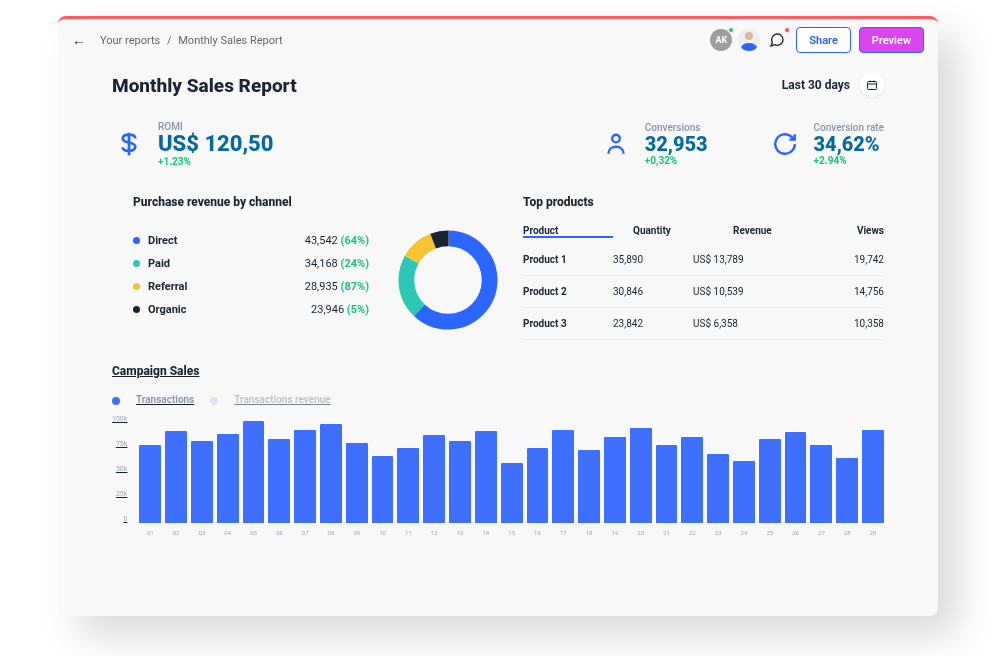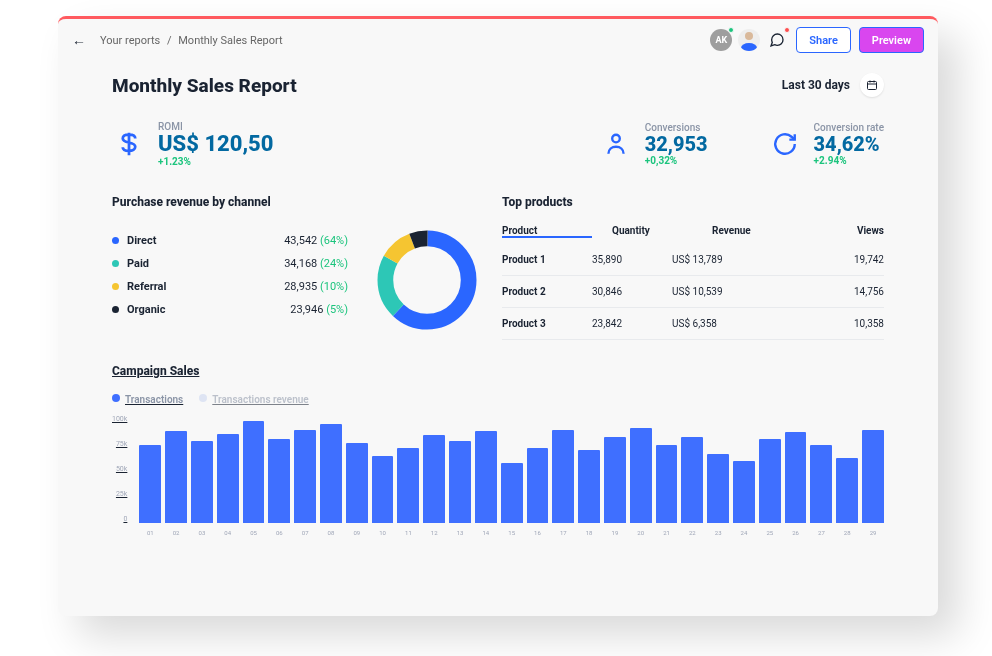--- a/index.html
+++ b/index.html
@@ -29,43 +29,43 @@
   .daterange{margin-left:auto;display:flex;align-items:center;gap:10px;font-size:12px;font-weight:700;color:#1a2332;}
   .calico{width:24px;height:24px;border-radius:50%;background:#fff;display:flex;align-items:center;justify-content:center;box-shadow:0 1px 2px rgba(0,0,0,.1);}
   .kpis{display:flex;gap:36px;margin-top:24px;align-items:center;}
   .kpi{display:flex;gap:12px;align-items:center;}
   .kpi .ico{width:34px;height:34px;display:flex;align-items:center;justify-content:center;}
   .klabel{font-size:10px;color:#8a94a6;font-weight:500;}
   .kval{font-size:20px;font-weight:800;color:#0369a1;line-height:1.1;}
   .kbig{font-size:22px;}
   .kdelta{font-size:10px;font-weight:700;color:#1bc47d;}
   .twocol{display:flex;margin-top:28px;gap:20px;}
-  .colL{flex:0 0 370px;}
+  .colL{flex:0 0 370px;margin-left:21px;}
   .colR{flex:1;}
   .sect{font-size:12px;font-weight:800;color:#1a2332;margin-bottom:16px;}
   .prc{display:flex;gap:24px;align-items:center;}
   .prc-list{flex:1;font-size:11px;}
   .prc-row{display:flex;align-items:center;margin-bottom:10px;}
   .prc-row .sw{width:7px;height:7px;border-radius:50%;margin-right:8px;}
   .prc-row .nm{font-weight:700;flex:0 0 64px;}
   .prc-row .val{margin-left:auto;text-align:right;}
-  .prc-row .pct{color:#1bc47d;font-weight:400;}
+  .prc-row .pct{color:#1bc47d;font-weight:700;}
   .donut{width:110px;height:110px;position:relative;}
   .tbl{font-size:10px;}
   .tbl .hd{display:flex;color:#1a2332;font-weight:700;padding-bottom:6px;gap:20px;}
   .tbl .hd .c1{border-bottom:2px solid #2a66ff;}
   .tbl .rw{display:flex;padding:10px 0;border-bottom:1px solid #e8eaed;}
   .c1{flex:0 0 90px;}
   .c2{flex:0 0 80px;}
   .c3{flex:0 0 100px;}
   .c4{flex:1;text-align:right;}
   .rw .c1{font-weight:700;}
   .camp{margin-top:24px;text-decoration:underline;}
   .legend{display:flex;gap:16px;font-size:10px;color:#8a94a6;align-items:center;margin-bottom:10px;}
-  .lg{display:flex;align-items:flex-start;gap:5px;font-weight:600;}
+  .lg{display:flex;align-items:flex-end;gap:16px;font-weight:600;}
   .lg .sw{width:8px;height:8px;border-radius:50%;}
   .chart{display:flex;gap:12px;height:120px;}
   .ylabels{font-size:7px;color:#a0a7b8;display:flex;flex-direction:column;justify-content:space-between;padding-bottom:12px;text-align:right;}
   .plot{flex:1;position:relative;}
   .area{position:absolute;left:0;top:0;right:0;bottom:12px;}
   .bars{position:absolute;left:0;right:0;bottom:12px;top:0;display:flex;align-items:flex-end;gap:4px;}
   .bar{flex:1;background:#3f6fff;border-radius:1px 1px 0 0;}
   .xlabels{position:absolute;left:0;right:0;bottom:-1px;display:flex;gap:4px;}
   .xl{flex:1;text-align:center;font-size:6px;color:#a0a7b8;}
   svg{display:block;}
@@ -175,21 +175,21 @@
                   <span class="val">43,542 <span class="pct">(64%)</span></span>
                 </div>
                 <div class="prc-row">
                   <span class="sw" style="background:#2dc7b6"></span>
                   <span class="nm">Paid</span>
                   <span class="val">34,168 <span class="pct">(24%)</span></span>
                 </div>
                 <div class="prc-row">
                   <span class="sw" style="background:#f5c531"></span>
                   <span class="nm">Referral</span>
-                  <span class="val">28,935 <span class="pct">(10%)</span></span>
+                  <span class="val">28,935 <span class="pct">(87%)</span></span>
                 </div>
                 <div class="prc-row">
                   <span class="sw" style="background:#1a2332"></span>
                   <span class="nm">Organic</span>
                   <span class="val">23,946 <span class="pct">(5%)</span></span>
                 </div>
               </div>
             <div class="donut">
               <svg width="110" height="110" viewBox="0 0 42 42">
                 <circle cx="21" cy="21" r="15.9" fill="none" stroke="#2a66ff" stroke-width="6" stroke-dasharray="62 38" stroke-dashoffset="25"></circle>

